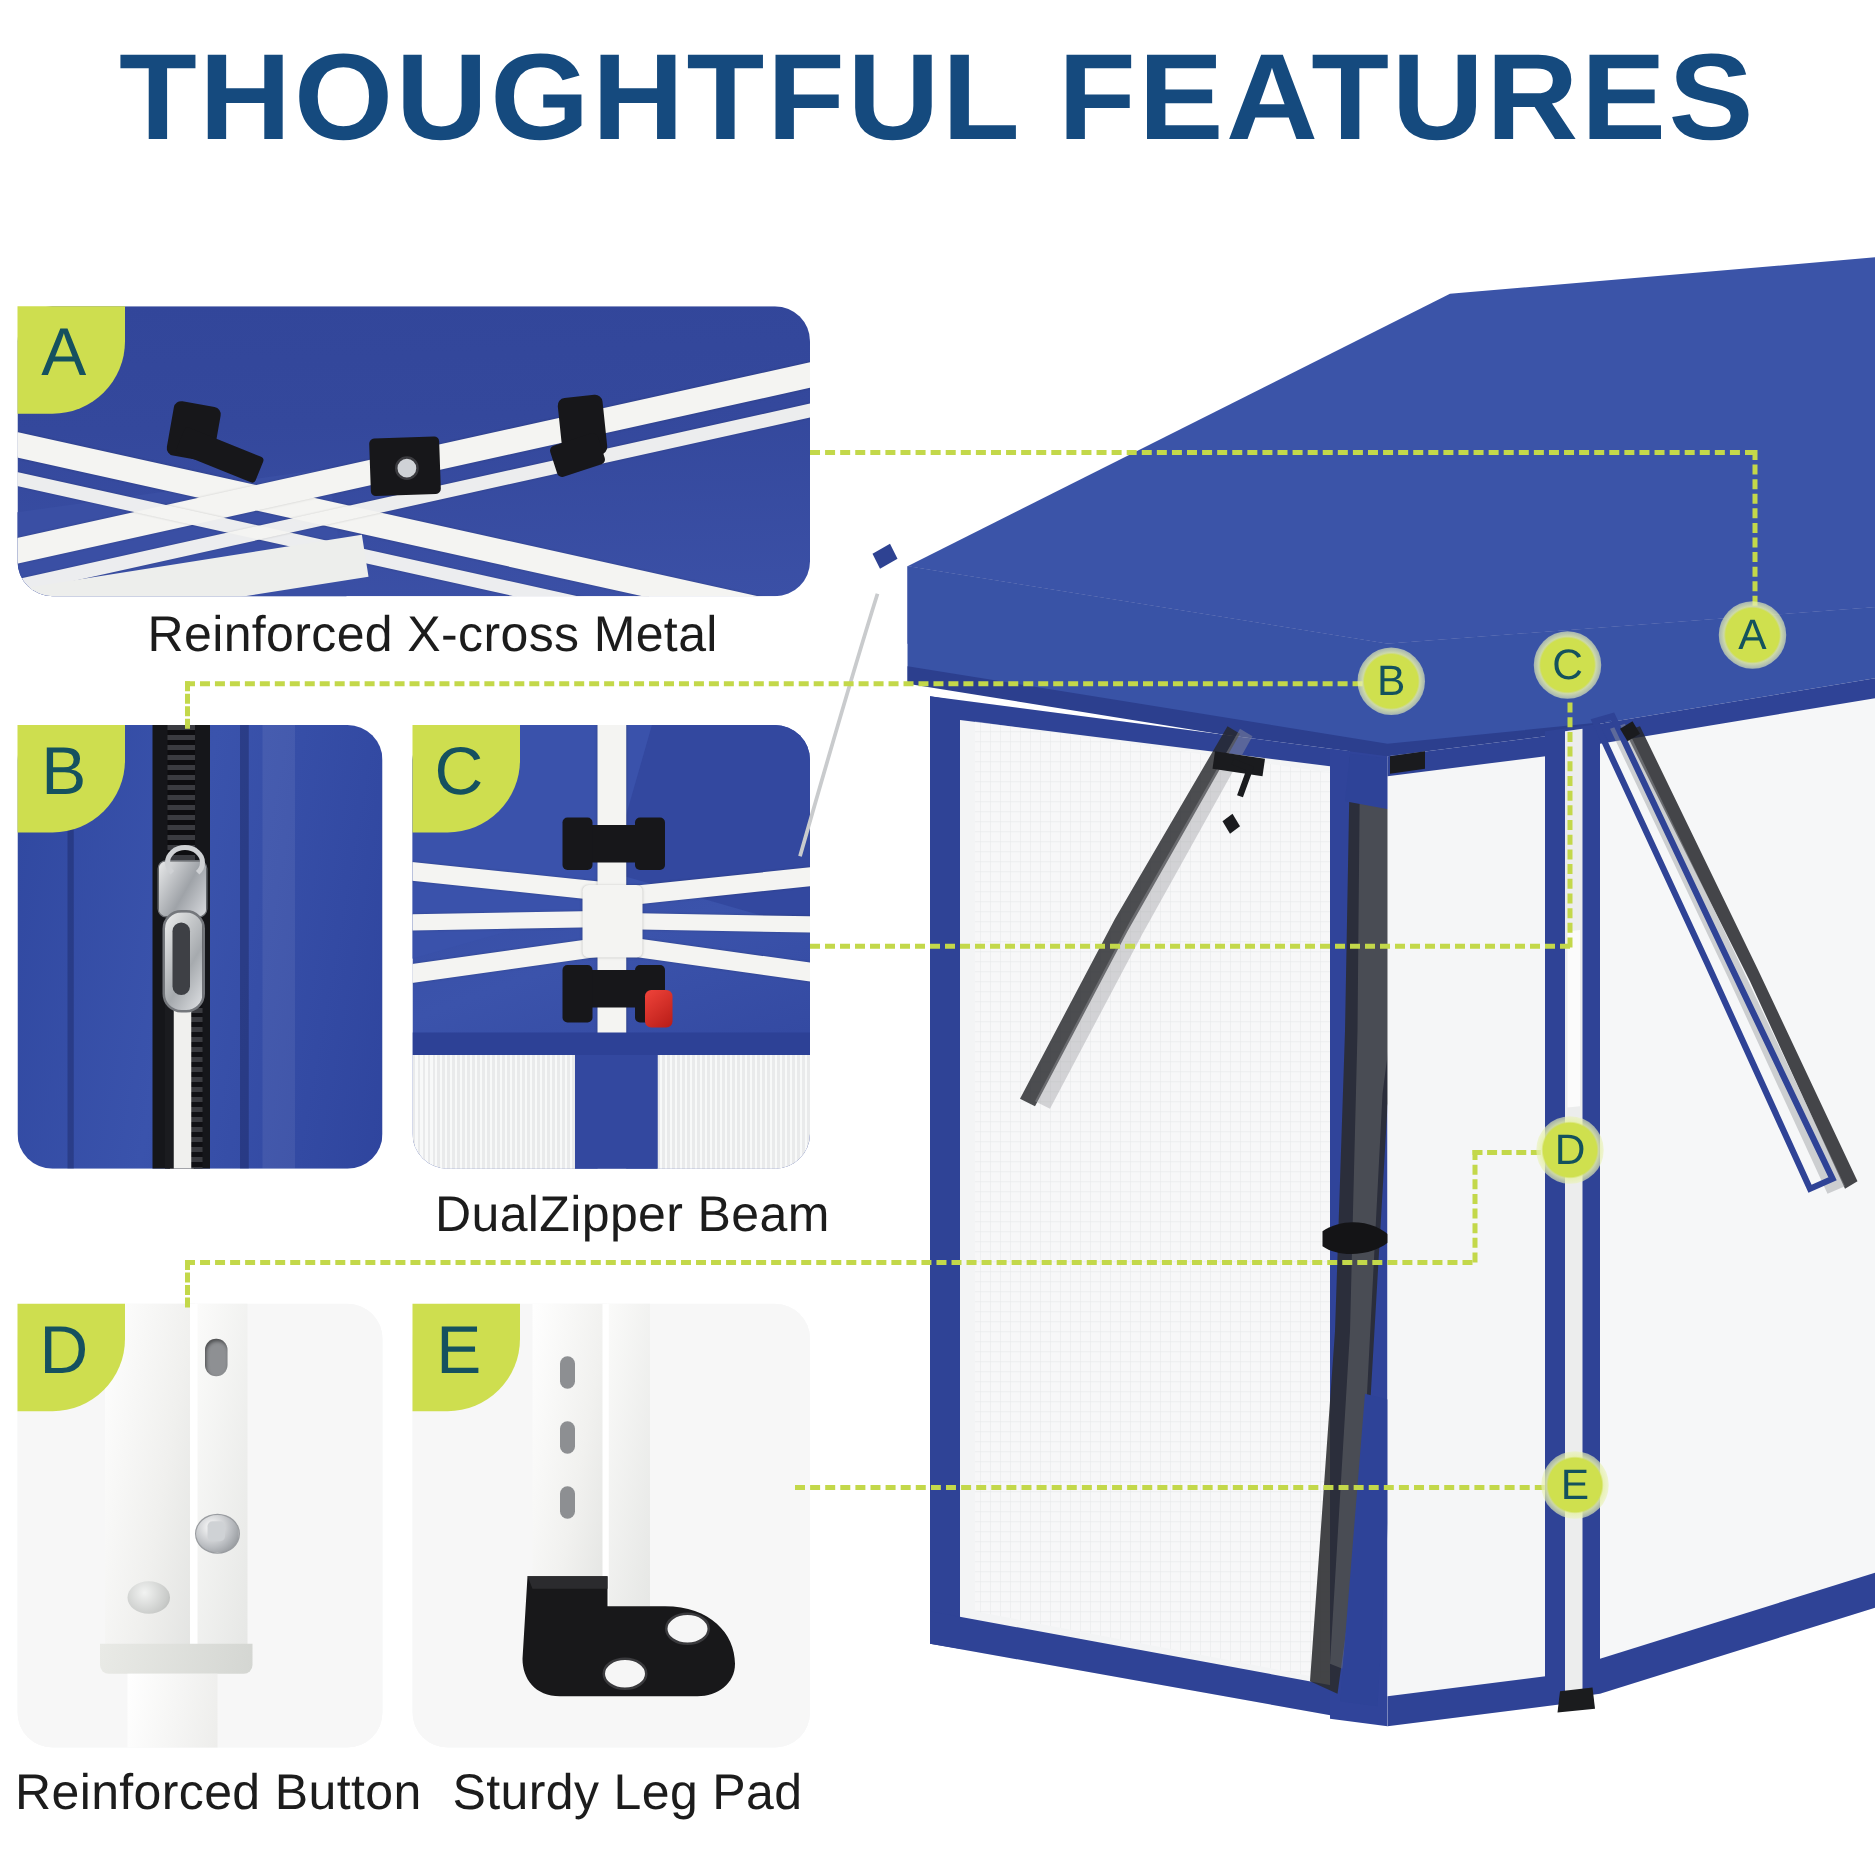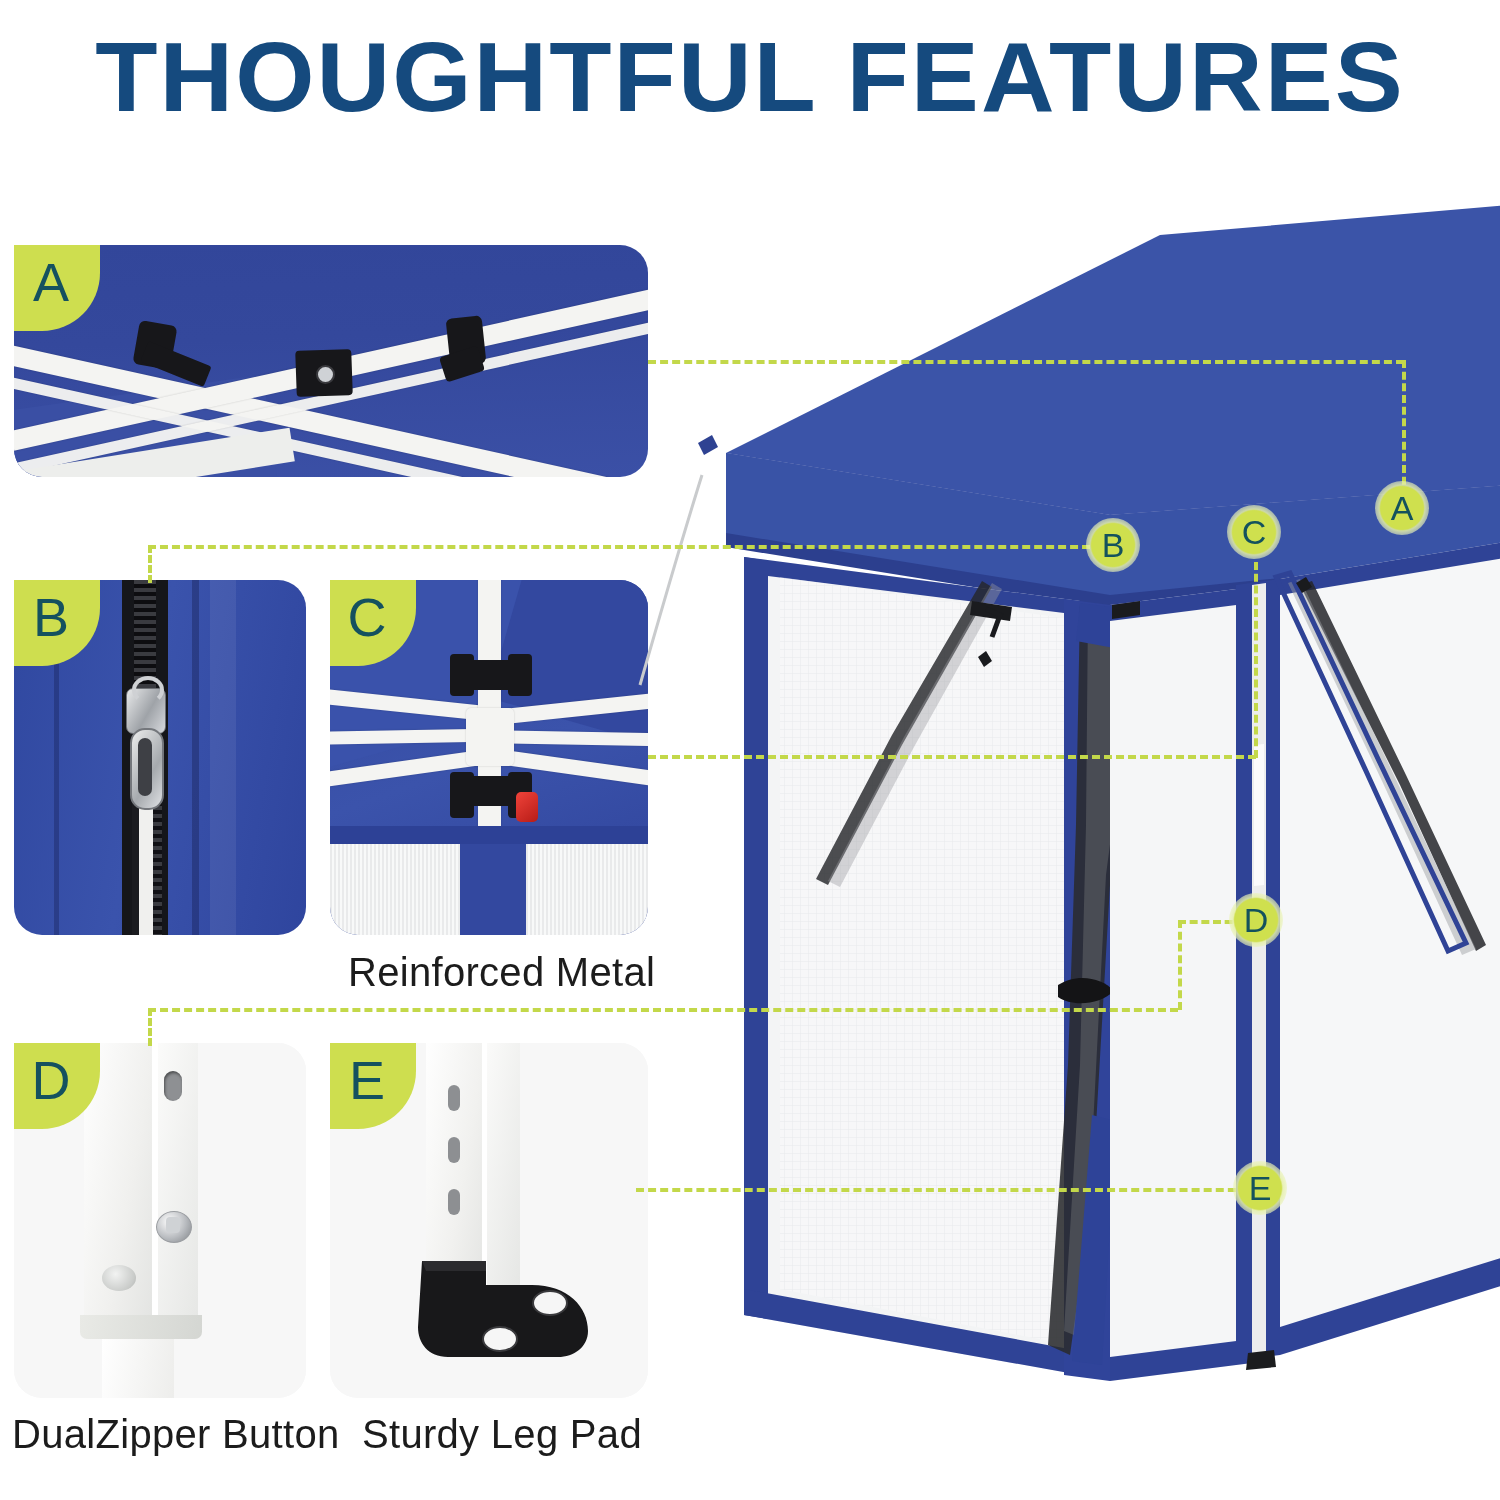--- a/index.html
+++ b/index.html
@@ -109,20 +109,21 @@
 
       <div class="blk" style="left:434px;top:72px;width:36px;height:48px;border-radius:6px;transform:rotate(-6deg);"></div>
       <div class="blk" style="left:428px;top:106px;width:40px;height:26px;border-radius:4px;transform:rotate(-18deg);"></div>
 
       <div class="fab" style="left:-20px;top:206px;width:300px;height:34px;background:#edeeec;transform:rotate(-9deg);"></div>
     </div>
     <div class="badge">
       <span>A</span>
     </div>
   </div>
+  <div class="caption" style="left:118px;top:486px;">Reinforced X-cross Metal</div>
 
   <div class="panel" id="panelB" style="left:14px;top:580px;width:292px;height:355px;">
     <div class="photo">
       <div class="fab" style="left:0;top:0;width:100%;height:100%;background:linear-gradient(100deg,#3048a0 0%,#3a53ac 45%,#2f459e 100%);"></div>
 
       <div class="fab" style="left:40px;top:0;width:5px;height:100%;background:rgba(20,30,80,.35);"></div>
       <div class="fab" style="left:178px;top:0;width:7px;height:100%;background:rgba(20,30,80,.38);"></div>
       <div class="fab" style="left:196px;top:0;width:26px;height:100%;background:rgba(255,255,255,.07);"></div>
 
       <div class="fab" style="left:108px;top:0;width:46px;height:100%;background:#15161a;"></div>
@@ -182,21 +183,21 @@
       <div class="fab" style="left:0;top:264px;width:130px;height:92px;
            background:repeating-linear-gradient(90deg,#e9eaeb 0 2px,#f8f9f9 2px 4px);"></div>
       <div class="fab" style="left:196px;top:264px;width:130px;height:92px;
            background:repeating-linear-gradient(90deg,#e9eaeb 0 2px,#f8f9f9 2px 4px);"></div>
       <div class="fab" style="left:130px;top:264px;width:66px;height:92px;background:#33489f;"></div>
     </div>
     <div class="badge">
       <span>C</span>
     </div>
   </div>
-  <div class="caption" style="left:348px;top:950px;">Reinforced Metal</div>
+  <div class="caption" style="left:348px;top:950px;">DualZipper Beam</div>
 
   <div class="panel" id="panelD" style="left:14px;top:1043px;width:292px;height:355px;">
     <div class="photo">
       <div class="fab" style="left:0;top:0;width:100%;height:100%;background:#f7f7f7;"></div>
 
       <div style="position:absolute;left:70px;top:-10px;width:72px;height:290px;
            background:linear-gradient(100deg,#ffffff,#f0f0ee 60%,#e2e3e1);"></div>
 
       <div style="position:absolute;left:142px;top:-10px;width:42px;height:290px;
            background:linear-gradient(100deg,#fcfcfb,#e6e7e5);"></div>
@@ -216,21 +217,21 @@
       <div style="position:absolute;left:66px;top:272px;width:122px;height:24px;border-radius:0 0 7px 7px;
            background:linear-gradient(100deg,#e9eae6,#d4d6d2);"></div>
 
       <div style="position:absolute;left:88px;top:296px;width:72px;height:60px;
            background:linear-gradient(100deg,#ffffff,#ededeb);"></div>
     </div>
     <div class="badge">
       <span>D</span>
     </div>
   </div>
-  <div class="caption" style="left:12px;top:1412px;">DualZipper Button</div>
+  <div class="caption" style="left:12px;top:1412px;">Reinforced Button</div>
 
   <div class="panel" id="panelE" style="left:330px;top:1043px;width:318px;height:355px;">
     <div class="photo">
       <div class="fab" style="left:0;top:0;width:100%;height:100%;background:#f7f7f7;"></div>
 
       <div style="position:absolute;left:96px;top:-10px;width:60px;height:252px;
            background:linear-gradient(100deg,#ffffff,#f1f1ef 60%,#e3e4e2);"></div>
       <div style="position:absolute;left:156px;top:-10px;width:34px;height:252px;
            background:linear-gradient(100deg,#fbfbfa,#e6e7e5);"></div>
       <div style="position:absolute;left:152px;top:-10px;width:5px;height:252px;background:#ffffff;"></div>

